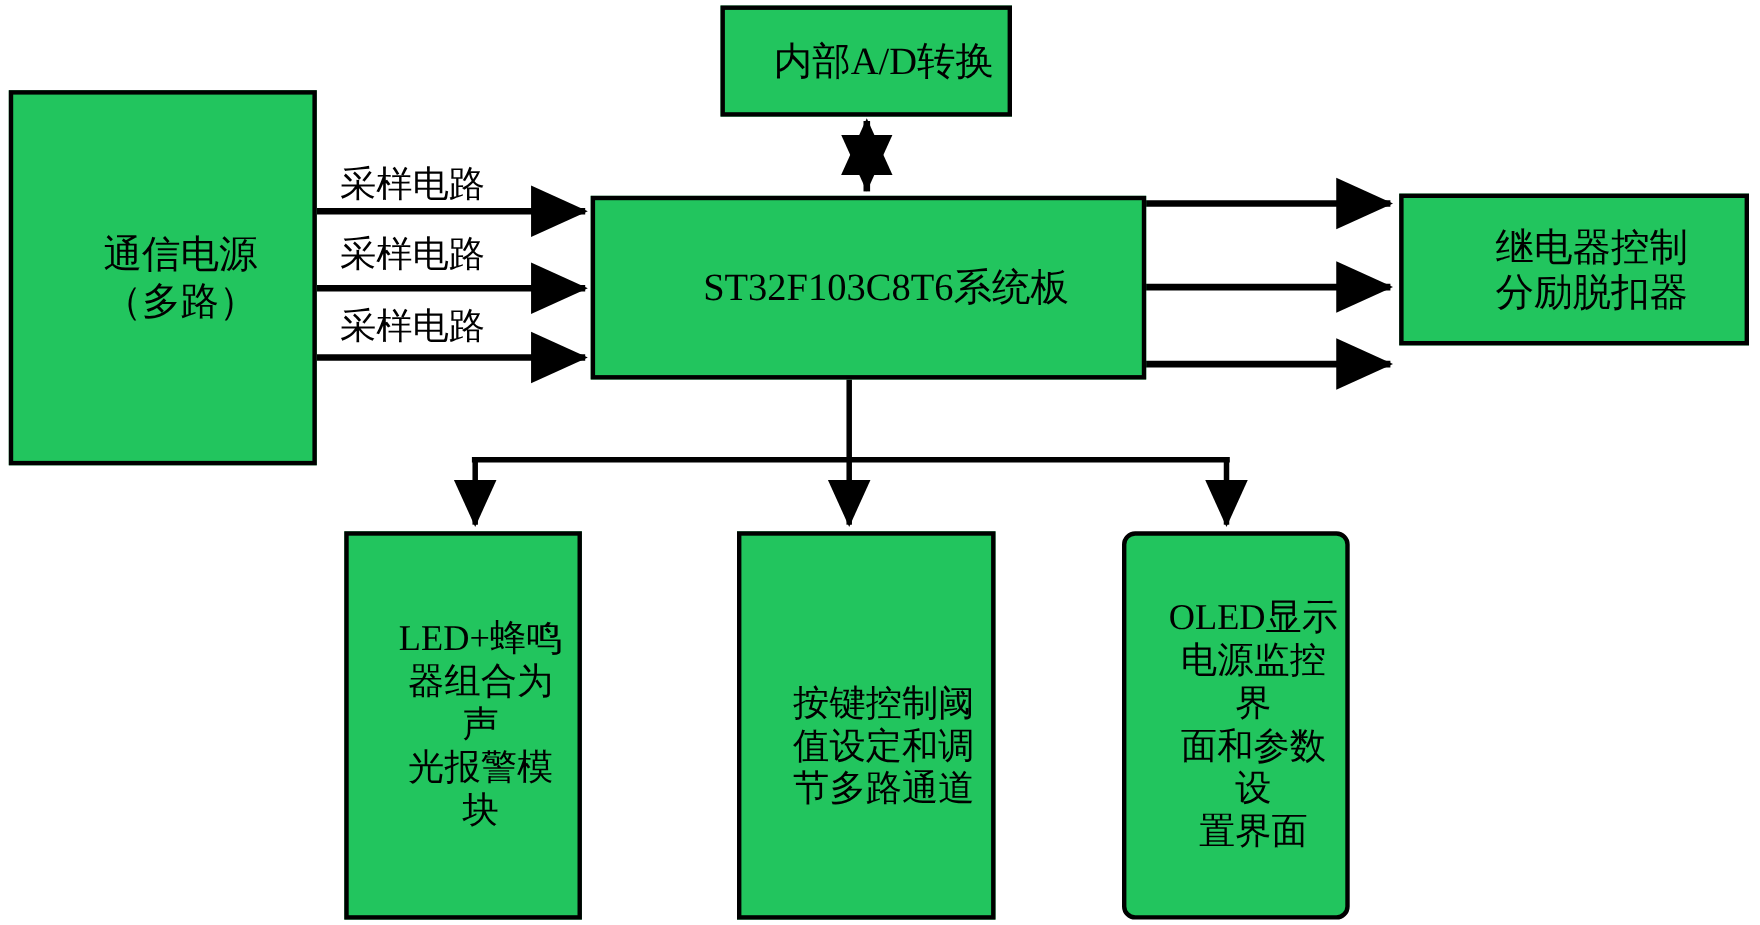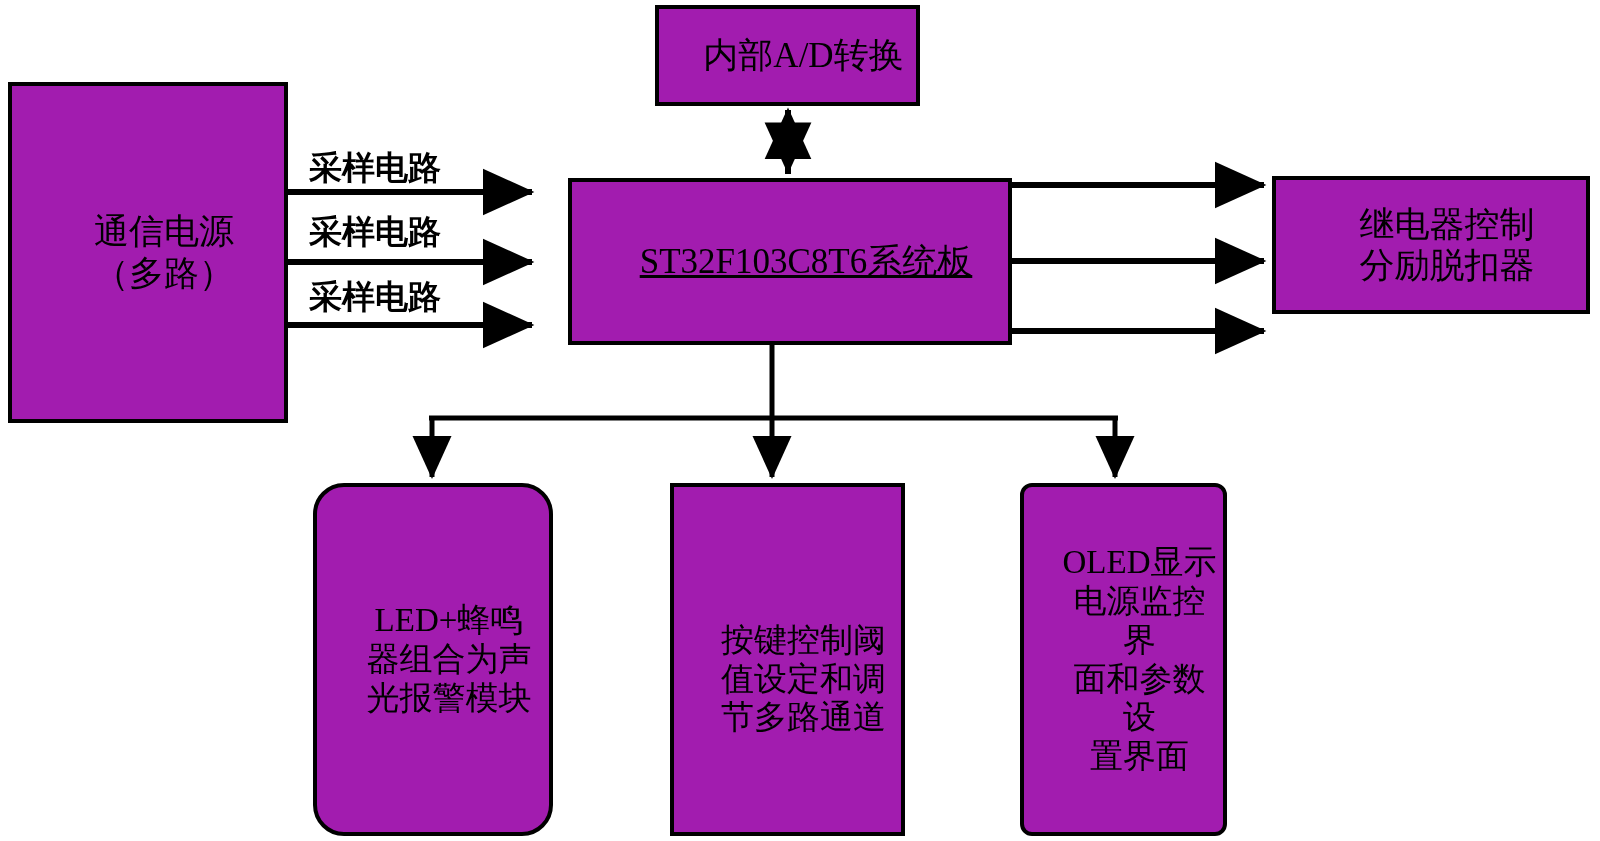--- a/index.html
+++ b/index.html
@@ -13,40 +13,40 @@
     width: 1600px;
     height: 841px;
     background: #ffffff;
     overflow: hidden;
     font-family: "Liberation Serif", "DejaVu Serif", serif;
   }
   .blk {
     position: absolute;
     box-sizing: border-box;
     border: 4px solid #000000;
-    background: #a21caf;
+    background: #22c55e;
     display: flex;
     align-items: center;
     justify-content: center;
     text-align: center;
     color: #000000;
     padding-left: 32px;
   }
   .blk .txt {
     display: block;
     line-height: 1.18;
     white-space: pre-line;
     padding: 0 6px;
   }
   
   #blk-source  { left: 8px;    top: 82px;  width: 280px; height: 341px; }
   #blk-adc     { left: 655px;  top: 5px;   width: 265px; height: 101px; }
-  #blk-mcu     { left: 568px;  top: 178px; width: 444px; height: 167px; text-decoration: underline; }
+  #blk-mcu     { left: 537px;  top: 178px; width: 505px; height: 167px; }
   #blk-relay   { left: 1272px; top: 176px; width: 318px; height: 138px; }
-  #blk-alarm   { left: 313px;  top: 483px; width: 240px; height: 353px; border-radius: 31px; }
+  #blk-alarm   { left: 313px;  top: 483px; width: 216px; height: 353px; }
   #blk-keys    { left: 670px;  top: 483px; width: 235px; height: 353px; }
   #blk-oled    { left: 1020px; top: 483px; width: 207px; height: 353px; border-radius: 12px; }
 
   #blk-source .txt { font-size: 35px; }
   #blk-adc .txt    { font-size: 35px; }
   #blk-mcu .txt    { font-size: 35px; }
   #blk-relay .txt  { font-size: 35px; }
   #blk-alarm .txt  { font-size: 33px; }
   #blk-keys .txt   { font-size: 33px; margin-top: 39px; }
   #blk-oled .txt   { font-size: 33px; }
@@ -59,21 +59,20 @@
     width: 1600px;
     height: 841px;
     pointer-events: none;
   }
   .edge-label {
     position: absolute;
     color: #000000;
     font-size: 33px;
     line-height: 1;
     white-space: nowrap;
-    font-weight: bold;
   }
   #lbl-sample-1 { left: 309px; top: 152px; }
   #lbl-sample-2 { left: 309px; top: 216px; }
   #lbl-sample-3 { left: 309px; top: 281px; }
 </style>
 </head>
 <body>
 
 <div id="canvas">
 

